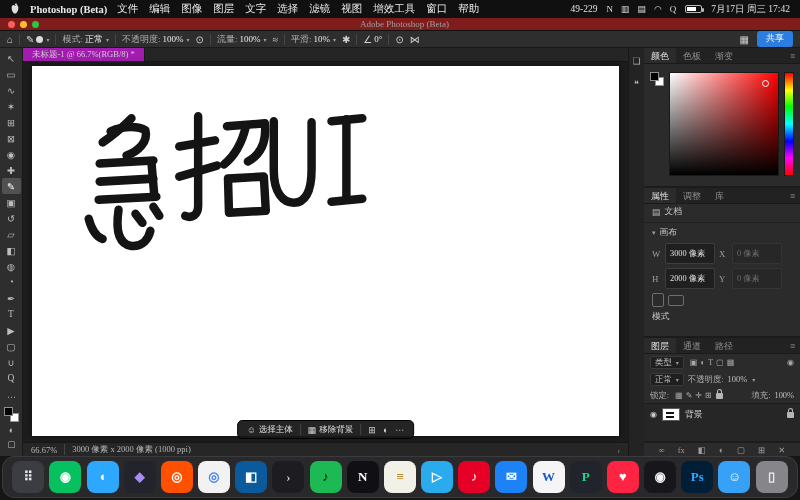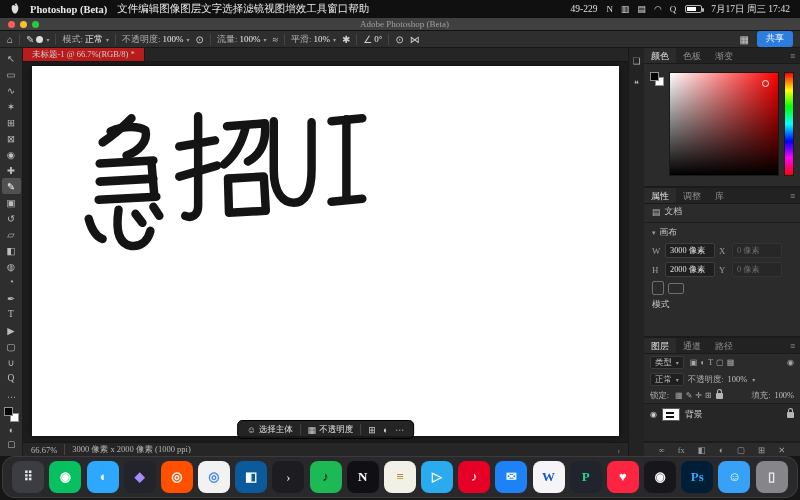--- a/index.html
+++ b/index.html
@@ -5,30 +5,30 @@
   *{box-sizing:border-box;margin:0;padding:0}
   html,body{width:800px;height:500px;background:#0a0a0a;overflow:hidden}
   .screen{position:relative;width:800px;height:500px;background:#161616;
     font-family:Liberation Serif, serif;color:#ddd;overflow:hidden}
 
   
   .menubar{position:absolute;top:0;left:0;right:0;height:18px;background:#101010;
     display:flex;align-items:center;gap:10px;padding:0 10px;font-size:10.5px;color:#e8e8e8}
   .apple{display:flex;align-items:center}
   .appname{font-weight:bold}
-  .menus{display:flex;}
+  .menus{display:flex;gap:11px}
   .menu-item{white-space:nowrap;cursor:default}
   .mb-right{margin-left:auto;display:flex;align-items:center;gap:9px;font-size:9.5px;color:#e0e0e0}
   .mb-ic{font-size:9px;color:#dcdcdc}
   .batt{width:17px;height:8px;border:1px solid #b9b9b9;border-radius:2px;position:relative}
   .batt::after{content:"";position:absolute;right:-3px;top:2px;width:2px;height:4px;background:#b9b9b9;border-radius:1px}
   .batt i{position:absolute;top:1px;left:1px;bottom:1px;width:55%;background:#fff}
 
   
-  .titlebar{position:absolute;top:18px;left:0;right:0;height:13px;background:#404040;
+  .titlebar{position:absolute;top:18px;left:0;right:0;height:13px;background:#7f1d1d;
     border-bottom:1px solid #121212;display:flex;align-items:center}
   .traffic{display:flex;gap:5px;padding-left:8px}
   .tl{width:7px;height:7px;border-radius:50%}
   .tl.red{background:#ff5f57}.tl.yel{background:#febc2e}.tl.grn{background:#28c840}
   .wtitle{flex:1;text-align:center;font-size:9px;color:#9f9f9f;margin-right:30px}
 
   
   .optionsbar{position:absolute;top:31px;left:0;right:0;height:17px;background:#2e2e2e;
     border-bottom:1px solid #191919;display:flex;align-items:center;gap:6px;padding:0 7px;
     font-size:9px;color:#c9c9c9;white-space:nowrap}
@@ -51,21 +51,21 @@
   .tool-extra{width:19px;height:14px;display:flex;align-items:center;justify-content:center;
     font-size:9px;color:#bdbdbd}
   .fgbg{position:relative;width:15px;height:15px;margin:3px 0 1px}
   .fg{position:absolute;top:0;left:0;width:9px;height:9px;background:#000;border:1px solid #909090;z-index:2}
   .bgc{position:absolute;bottom:0;right:0;width:9px;height:9px;background:#fff;border:1px solid #909090}
 
   
   .center{position:absolute;left:23px;top:48px;right:172px;bottom:44px;background:#1d1d1d}
   .tabbar{position:absolute;top:0;left:0;right:0;height:14px;background:#252525;
     border-bottom:1px solid #171717;display:flex}
-  .doc-tab{background:#b91c1c;padding:0 9px;display:flex;align-items:center;font-size:8.5px;
+  .doc-tab{background:#a21caf;padding:0 9px;display:flex;align-items:center;font-size:8.5px;
     color:#cccccc;border-right:1px solid #191919;cursor:pointer}
   .canvas-region{position:absolute;top:14px;left:0;right:0;bottom:14px;background:#1d1d1d}
   .canvas-white{position:absolute;left:9px;top:4px;right:9px;bottom:6px;background:#ffffff;
     box-shadow:0 0 7px rgba(0,0,0,.55)}
   .canvas-white svg{width:100%;height:100%;display:block}
   .statusbar{position:absolute;left:0;right:0;bottom:0;height:14px;background:#262626;
     border-top:1px solid #171717;display:flex;align-items:center;gap:7px;padding:0 8px;
     font-size:8.5px;color:#b5b5b5}
   .sb-chev{margin-left:auto;color:#8a8a8a}
 
@@ -108,21 +108,21 @@
     background:linear-gradient(to bottom,rgba(0,0,0,0),#000),linear-gradient(to right,#fff,#f00)}
   .sb-dot{position:absolute;right:9px;top:7px;width:7px;height:7px;border:1px solid #fff;border-radius:50%}
   .hue-bar{width:10px;height:104px;border:1px solid #191919;
     background:linear-gradient(to bottom,#f00 0%,#ff0 17%,#0f0 33%,#0ff 50%,#00f 67%,#f0f 83%,#f00 100%)}
 
   .prow{display:flex;align-items:center;gap:4px;padding:2px 8px;font-size:8.8px;color:#c7c7c7}
   .pdivider{height:1px;background:#1f1f1f;margin:2px 0}
   .chev{font-size:7px;color:#9a9a9a}
   .p-ic{font-size:9px;color:#b5b5b5}
   .flab{width:9px;color:#9f9f9f}
-  .field{width:50px;height:15px;background:#1f1f1f;border:1px solid #3d3d3d;border-radius:2px;
+  .field{width:50px;height:21px;background:#1f1f1f;border:1px solid #3d3d3d;border-radius:2px;
     display:flex;align-items:center;padding-left:4px;font-size:8.3px;color:#e2e2e2}
   .field.disabled{color:#6d6d6d;background:#272727;border-color:#343434}
   .oicon{width:12px;height:14px;border:1px solid #6e6e6e;border-radius:2px;display:inline-block}
   .oicon.wide{width:16px;height:11px}
 
   .lrow{display:flex;align-items:center;gap:4px;padding:2px 6px;font-size:8.4px;color:#c0c0c0}
   .sel{background:#1f1f1f;border:1px solid #3a3a3a;border-radius:2px;padding:0 4px;height:13px;
     display:flex;align-items:center;gap:3px;cursor:pointer}
   .ficons{display:flex;gap:3px;margin-left:2px}
   .fic{font-size:8px;color:#a8a8a8;cursor:pointer}
@@ -382,21 +382,21 @@
       </div>
 
       <div class="floatbar">
         <span class="fb-btn">
           <span class="fb-ic">☺</span>
           <span>选择主体</span>
         </span>
         <span class="fb-sep"></span>
         <span class="fb-btn">
           <span class="fb-ic">▦</span>
-          <span>不透明度</span>
+          <span>移除背景</span>
         </span>
         <span class="fb-sep"></span>
         <span class="fb-ic">⊞</span>
         <span class="fb-ic">◐</span>
         <span class="fb-ic">⋯</span>
       </div>
     </div>
 
 
     <div class="statusbar">

